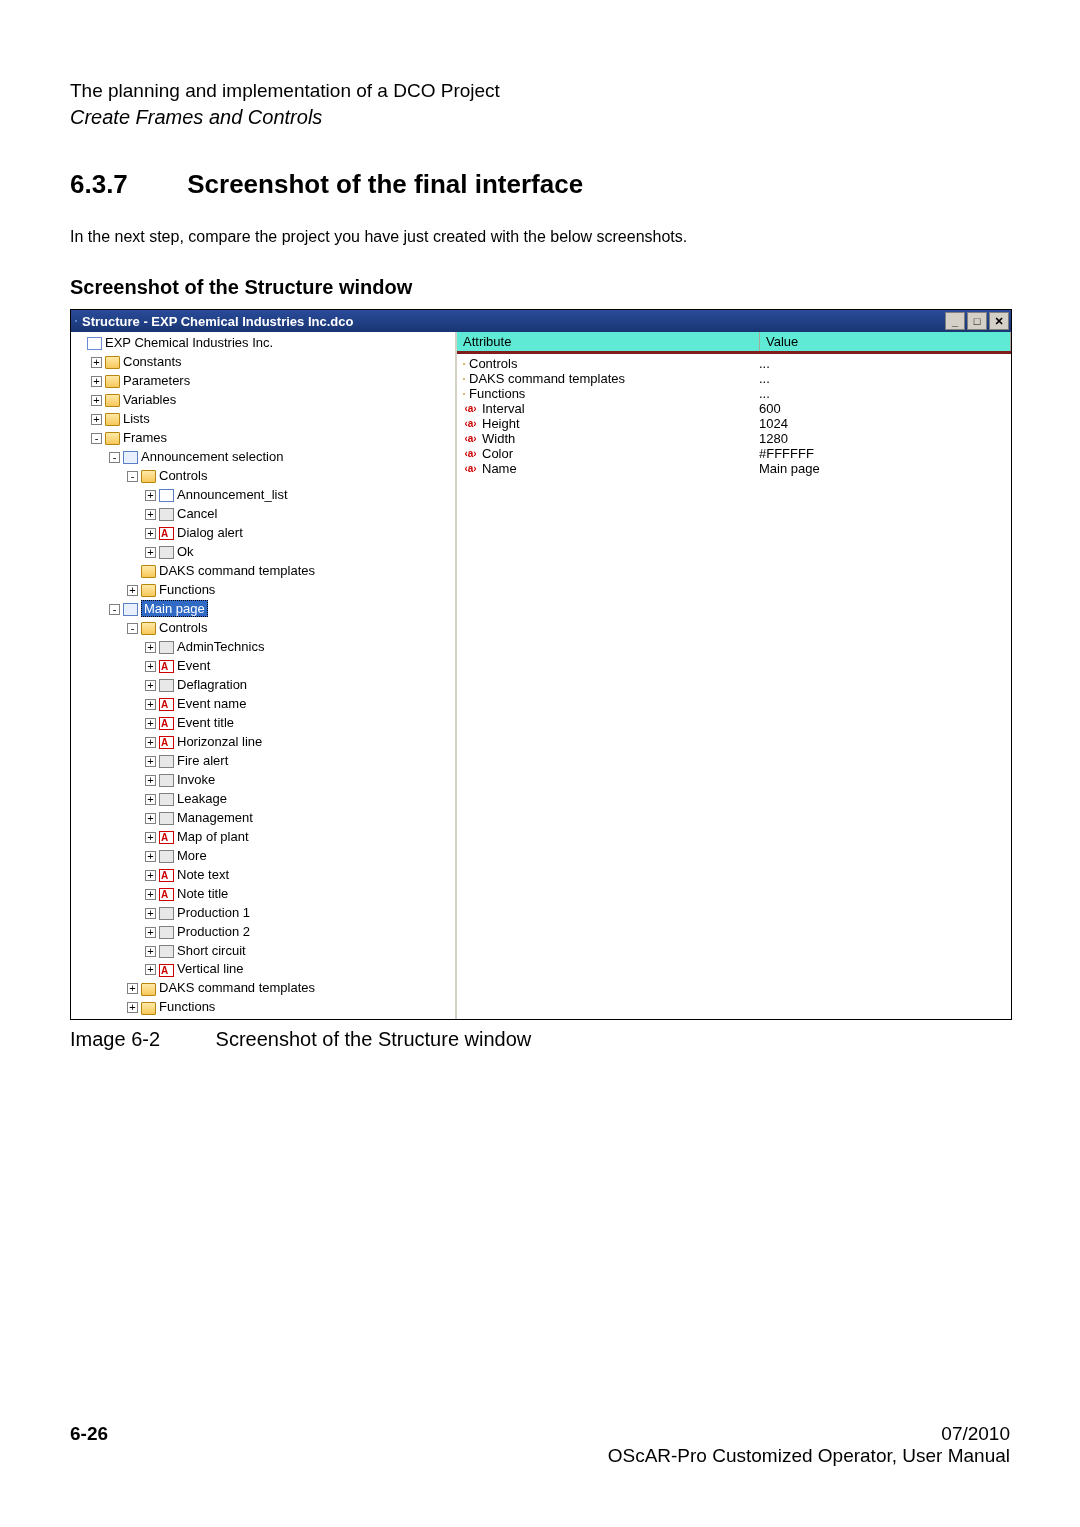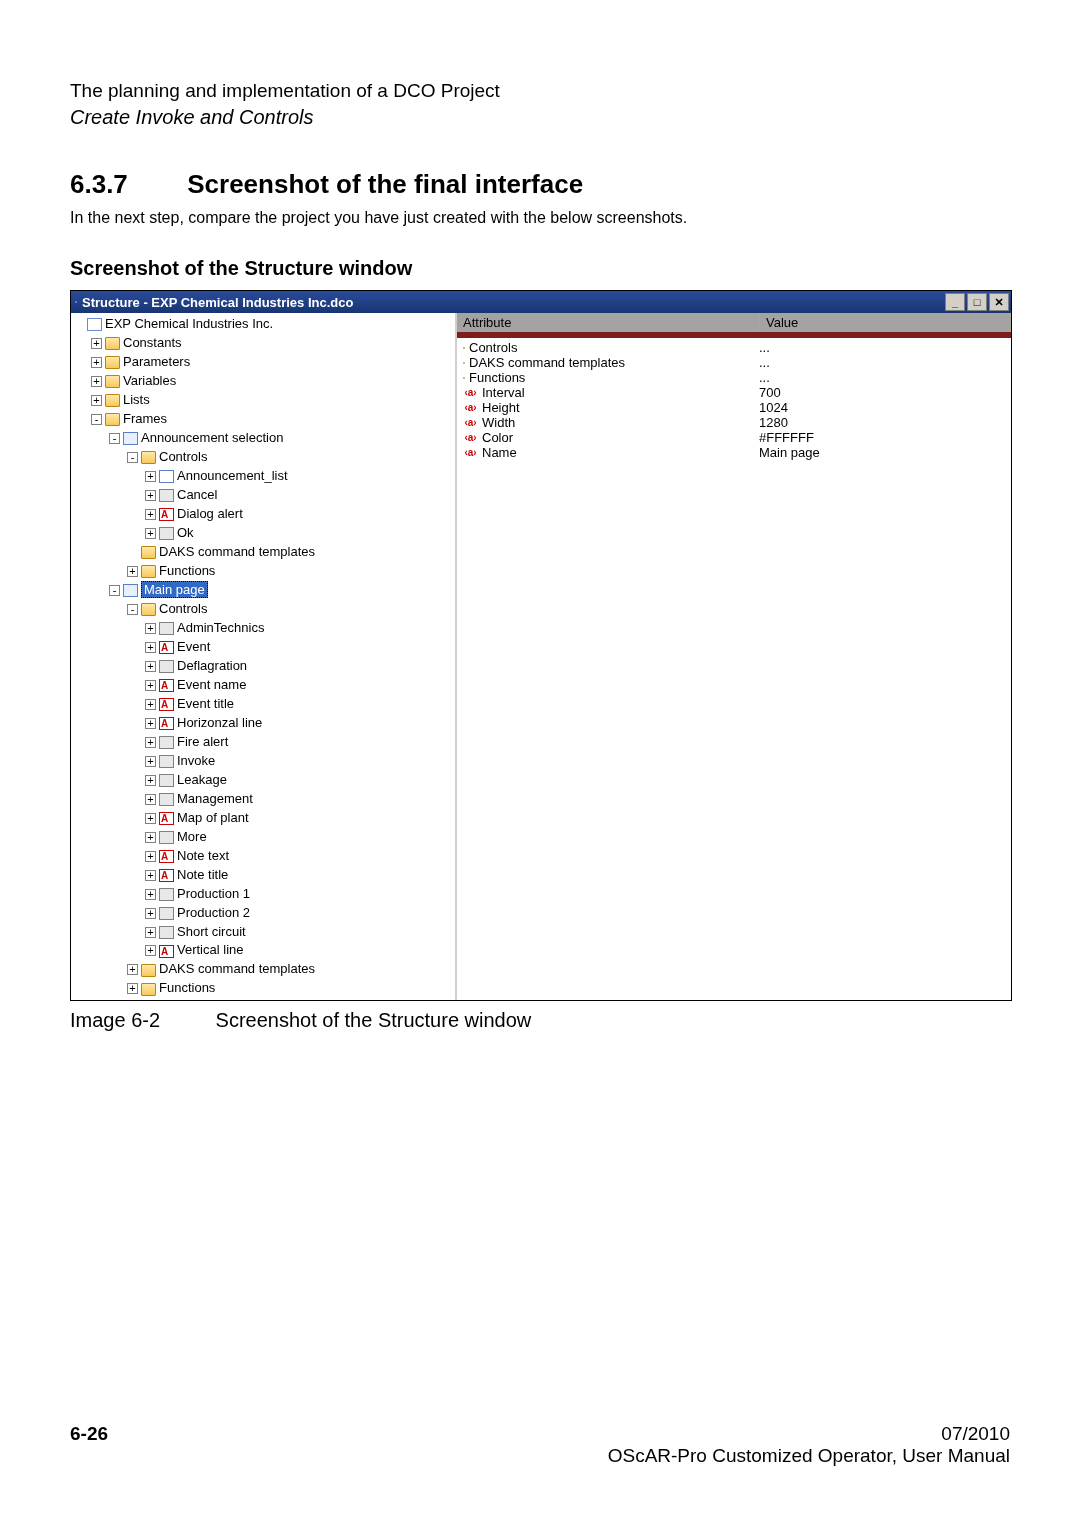--- a/index.html
+++ b/index.html
@@ -22,21 +22,21 @@
     margin-bottom: 4px;
   }
   .chapter-subheader {
     font-style: italic;
     font-size: 20px;
     margin-bottom: 40px;
   }
   .section-heading {
     font-size: 26px;
     font-weight: bold;
-    margin-bottom: 9px;
+    margin-bottom: 28px;
   }
   .section-number {
     display: inline-block;
     width: 110px;
   }
   .body-text {
     font-size: 16px;
     margin-bottom: 30px;
   }
   .subheading {
@@ -84,22 +84,22 @@
     background:#fff;
     padding: 2px;
     line-height: 1.45;
   }
   .attr-pane {
     flex:1;
     background:#fff;
   }
   .attr-head {
     display:flex;
-    background:#a3a3a3;
-    border-bottom:6px solid #7f1d1d;
+    background:#5eead4;
+    border-bottom:3px solid #7f1d1d;
     font-size:13px;
   }
   .attr-col {
     padding:2px 6px;
     border-right:1px solid #aca899;
   }
   .attr-col.a { flex:0 0 290px; }
   .attr-col.v { flex:1; }
   .attr-rows { padding: 2px 0; }
   .attr-row { display:flex; font-size:13px; padding:0 2px; }
@@ -140,21 +140,21 @@
     font-size:19px;
   }
   .footer .right { text-align:right; }
   .page-number { font-weight:bold; }
 </style>
 </head>
 <body>
 
 <div class="page">
   <div class="chapter-header">The planning and implementation of a DCO Project</div>
-  <div class="chapter-subheader">Create Invoke and Controls</div>
+  <div class="chapter-subheader">Create Frames and Controls</div>
 
   <div class="section-heading">
     <span class="section-number">6.3.7</span>
     <span>Screenshot of the final interface</span>
   </div>
 
   <div class="body-text">In the next step, compare the project you have just created with the below screenshots.</div>
 
   <div class="subheading">Screenshot of the Structure window</div>
 
@@ -233,21 +233,21 @@
                 <span class="ico ico-folder"></span>
                 <span>Functions</span>
               </div>
               <div class="attr-cell-v">...</div>
             </div>
             <div class="attr-row">
               <div class="attr-cell-a">
                 <span class="ico-attr">‹a›</span>
                 <span>Interval</span>
               </div>
-              <div class="attr-cell-v">700</div>
+              <div class="attr-cell-v">600</div>
             </div>
             <div class="attr-row">
               <div class="attr-cell-a">
                 <span class="ico-attr">‹a›</span>
                 <span>Height</span>
               </div>
               <div class="attr-cell-v">1024</div>
             </div>
             <div class="attr-row">
               <div class="attr-cell-a">

